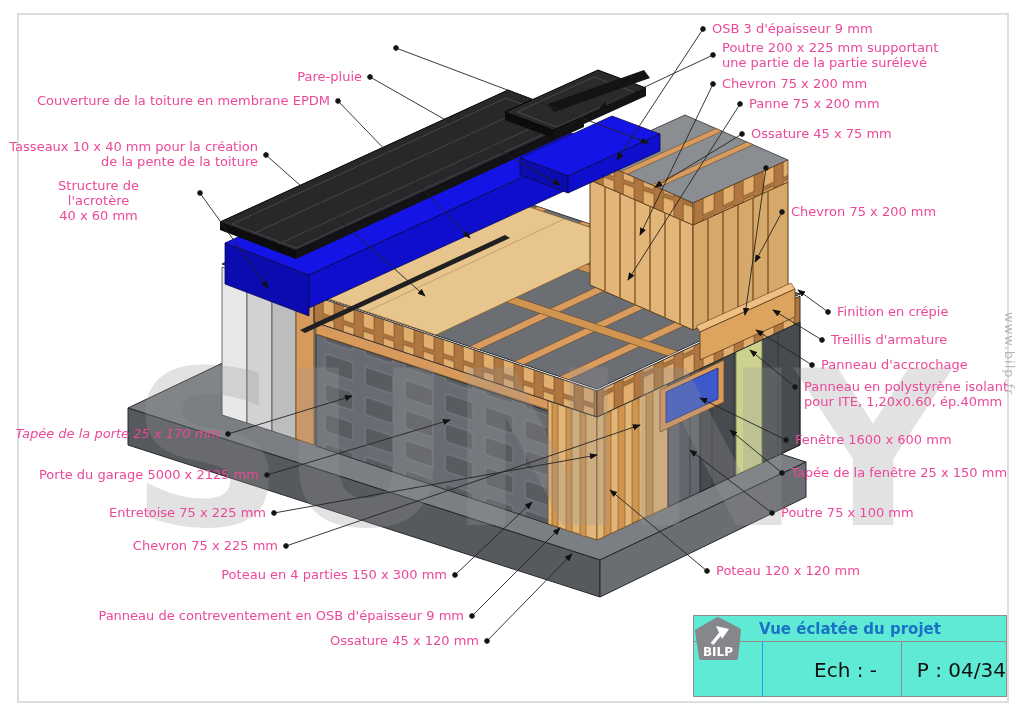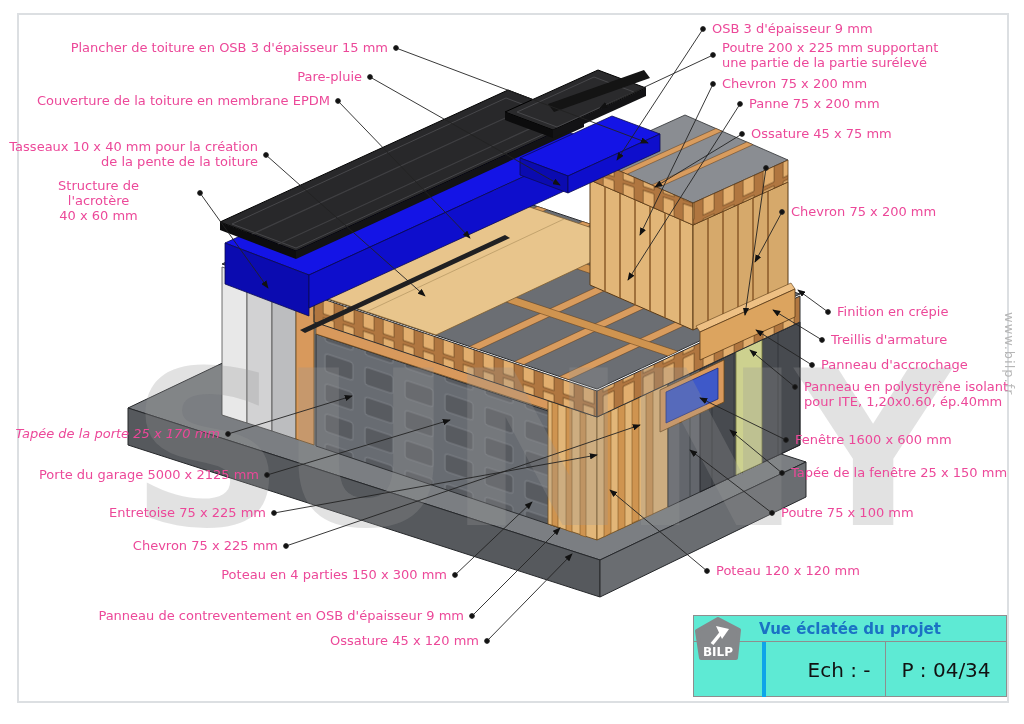--- a/index.html
+++ b/index.html
@@ -14,22 +14,22 @@
   .side-mark{position:absolute;left:1002px;top:312px;writing-mode:vertical-rl;
              font-size:13px;color:#b6b6b6;letter-spacing:1px;}
   .tblock{position:absolute;left:693px;top:615px;width:314px;height:82px;
           border:1px solid #8e8e8e;background:#5eead4;box-sizing:border-box;}
   .tblock .trow1{height:25px;border-bottom:1px solid #8e8e8e;display:flex;
                  align-items:center;justify-content:center;}
   .tblock .ttitle{color:#1b72c4;font-weight:bold;font-size:15px;}
   .tblock .trow2{height:55px;display:flex;}
   .tblock .tcell{display:flex;align-items:center;justify-content:center;box-sizing:border-box;}
   .tblock .c-logo{width:68px;}
-  .tblock .c-ech{width:124px;border-left:4px solid #0ea5e9;border-right:1px solid #8e8e8e;padding-left:27px;}
-  .tblock .c-page{flex:1;}
+  .tblock .c-ech{width:140px;border-left:1px solid #0ea5e9;border-right:1px solid #8e8e8e;padding-left:27px;}
+  .tblock .c-page{flex:1;justify-content:flex-end;}
   .tblock .tval{font-size:20px;color:#111;}
 </style>
 </head>
 <body>
 
 <div id="stage">
 
   <div id="frame"></div>
 
   <svg width="1024" height="724" viewBox="0 0 1024 724">
@@ -224,21 +224,20 @@
         <circle cx="786" cy="440" r="2.4"></circle>
       <line x1="782" y1="473" x2="730" y2="430" marker-end="url(#arr)"></line>
         <circle cx="782" cy="473" r="2.4"></circle>
       <line x1="772" y1="513" x2="690" y2="450" marker-end="url(#arr)"></line>
         <circle cx="772" cy="513" r="2.4"></circle>
       <line x1="707" y1="571" x2="610" y2="490" marker-end="url(#arr)"></line>
         <circle cx="707" cy="571" r="2.4"></circle>
     </g>
   </svg>
 
-  <div class="lbl ra" style="right:636px;top:40px;">Plancher de toiture en OSB 3 d'épaisseur 15 mm</div>
   <div class="lbl ra" style="right:662px;top:69px;">Pare-pluie</div>
   <div class="lbl ra" style="right:694px;top:93px;">Couverture de la toiture en membrane EPDM</div>
   <div class="lbl ra" style="right:766px;top:139px;">Tasseaux 10 x 40 mm pour la création
 de la pente de la toiture</div>
   <div class="lbl ca" style="right:863px;top:178px;margin-left:36px;">Structure de l'acrotère
 40 x 60 mm</div>
   <div class="lbl ra" style="right:804px;top:426px;font-style:italic;">Tapée de la porte 25 x 170 mm</div>
   <div class="lbl ra" style="right:765px;top:467px;">Porte du garage 5000 x 2125 mm</div>
   <div class="lbl ra" style="right:758px;top:505px;">Entretoise 75 x 225 mm</div>
   <div class="lbl ra" style="right:746px;top:538px;">Chevron 75 x 225 mm</div>

